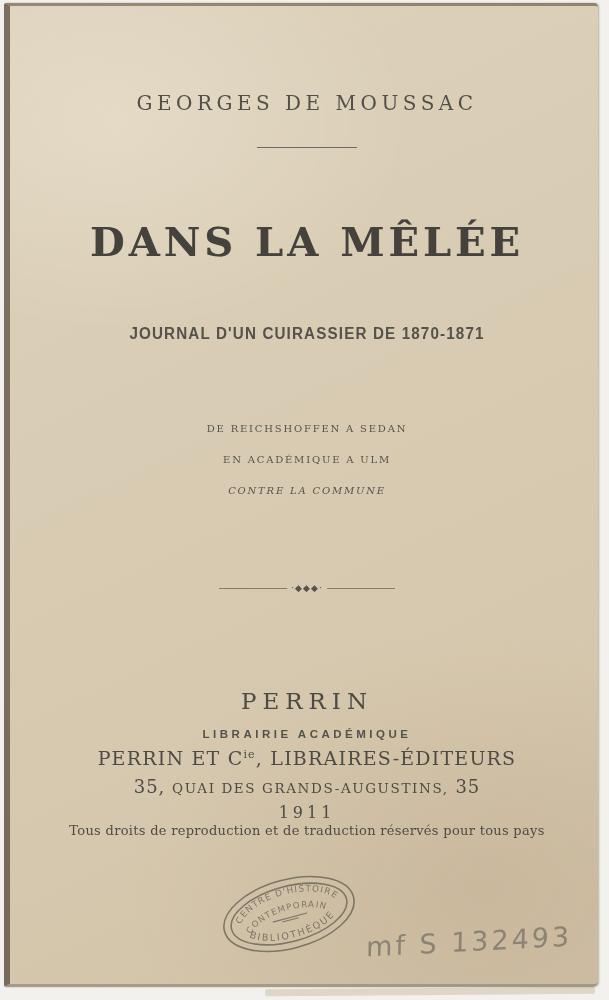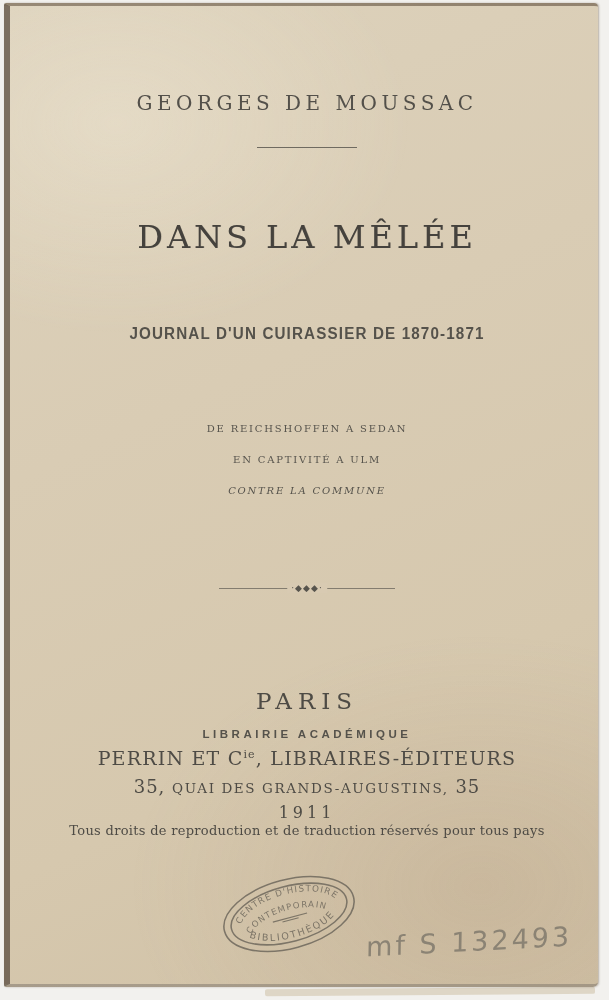--- a/index.html
+++ b/index.html
@@ -29,21 +29,21 @@
 
   .author {
     top:85px; font-size:20px; letter-spacing:4.5px;
     color:#53504a; font-weight:500;
   }
   .author-rule {
     position:absolute; top:141px; left:50%; width:100px; margin-left:-50px;
     border-top:1.5px solid #6f6a60;
   }
   .title {
-    top:212px; font-size:32px; font-weight:normal; letter-spacing:4px;
+    top:212px; font-size:40px; font-weight:bold; letter-spacing:4px;
     color:#45423d; font-family:"DejaVu Serif", serif;
     text-shadow:0.4px 0.4px 0 rgba(69,66,61,0.35);
   }
   .subtitle {
     top:319px; font-family:"Liberation Sans", sans-serif; font-weight:bold;
     font-size:16px; letter-spacing:1.2px; color:#55524b;
     transform:scaleX(0.95); transform-origin:center;
   }
   .theme-1 { top:417px; }
   .theme-2 { top:448px; }
@@ -100,29 +100,29 @@
 
       <div class="line author">GEORGES DE MOUSSAC</div>
 
       <div class="author-rule"></div>
 
       <div class="line title">DANS LA MÊLÉE</div>
 
       <div class="line subtitle">JOURNAL D'UN CUIRASSIER DE 1870-1871</div>
 
       <div class="line theme theme-1">DE REICHSHOFFEN A SEDAN</div>
-      <div class="line theme theme-2">EN CAPTIVITÉ A ULM</div>
+      <div class="line theme theme-2">EN ACADÉMIQUE A ULM</div>
       <div class="line theme theme-3">CONTRE LA COMMUNE</div>
 
       <div class="divider">
         <span class="dline"></span>
         <span class="orn">·◆◆◆·</span>
       </div>
 
-      <div class="line city">PARIS</div>
+      <div class="line city">PERRIN</div>
 
       <div class="line collection">LIBRAIRIE ACADÉMIQUE</div>
 
       <div class="line publisher"><span>PERRIN ET C</span><sup>ie</sup><span>, LIBRAIRES-ÉDITEURS</span></div>
 
       <div class="line address"><span>35, </span><span class="street">QUAI DES GRANDS-AUGUSTINS,</span><span> 35</span></div>
 
       <div class="line year">1911</div>
 
       <div class="line rights">Tous droits de reproduction et de traduction réservés pour tous pays</div>

